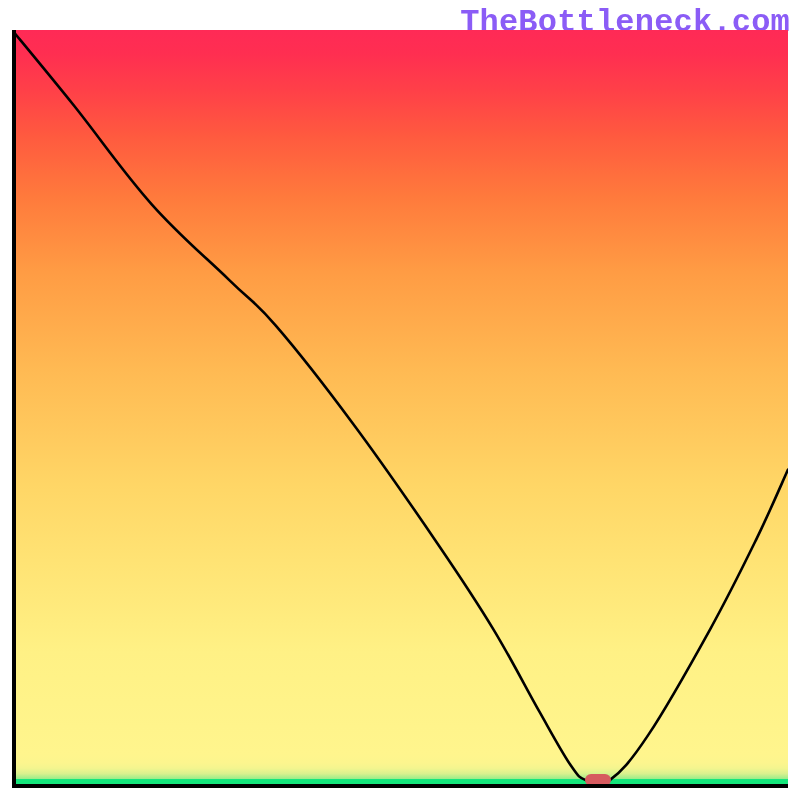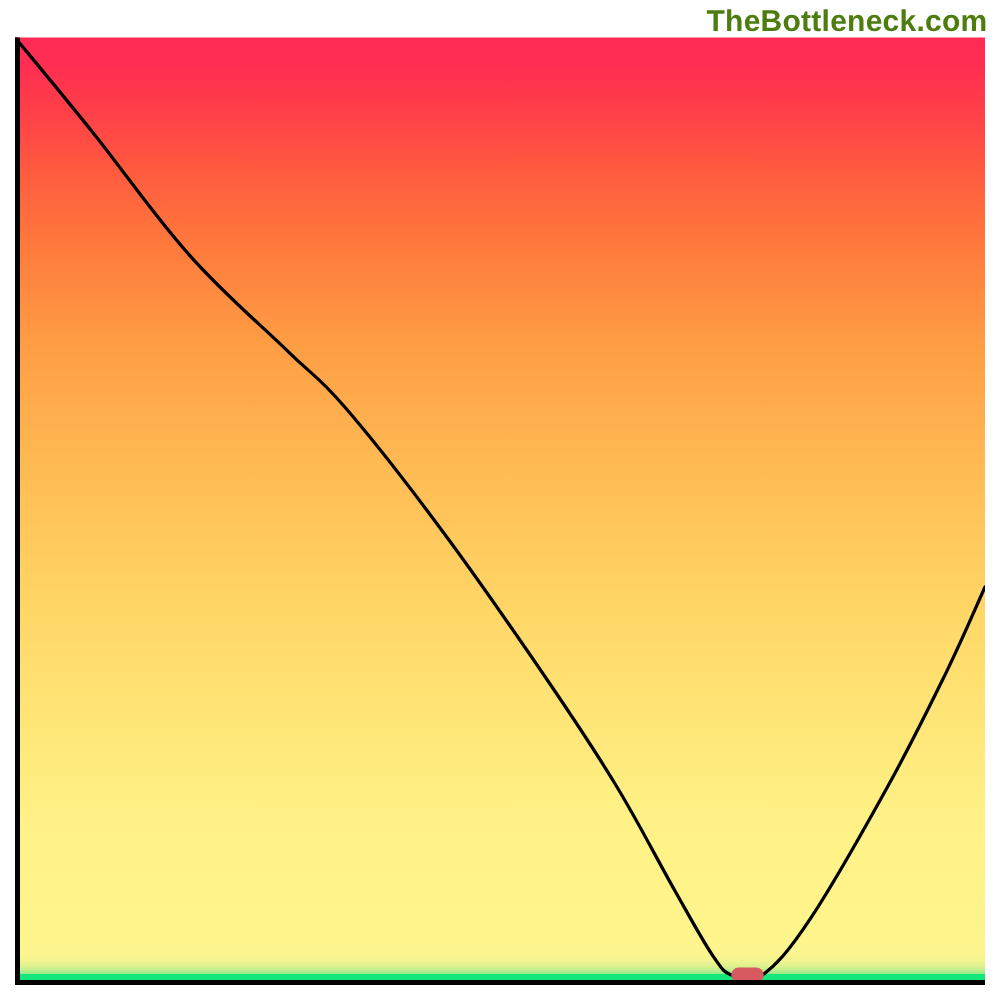--- a/index.html
+++ b/index.html
@@ -8,24 +8,25 @@
     width: 800px;
     height: 800px;
     overflow: hidden;
     background: #ffffff;
     font-family: Arial, Helvetica, sans-serif;
   }
   .attribution {
     position: absolute;
     top: 4px;
     right: 10px;
-    font-size: 24px;
+    font-size: 32px;
     font-weight: bold;
-    color: #4d7c0f;
+    color: #8b5cf6;
     letter-spacing: 0.2px;
+    font-family: Liberation Mono, monospace;
   }
   .plot {
     position: absolute;
     left: 12px;
     top: 30px;
     width: 776px;
     height: 758px;
   }
   .plot-bg {
     position: absolute;

